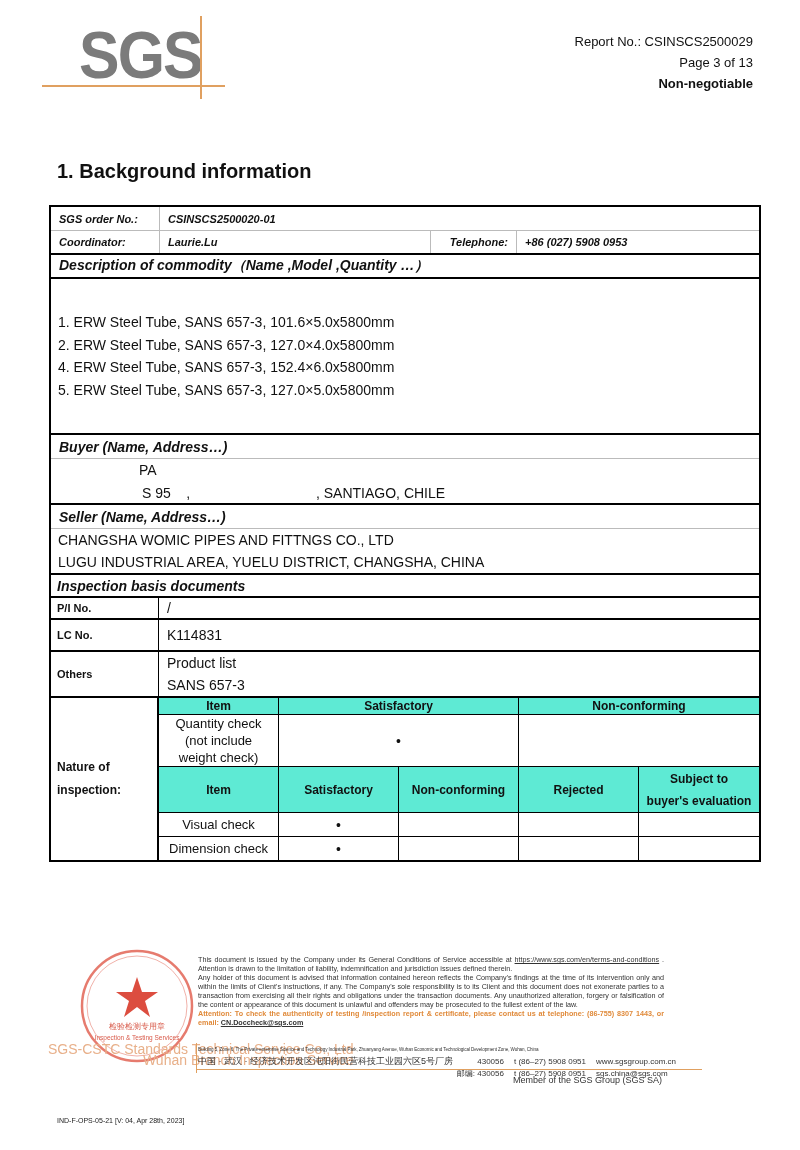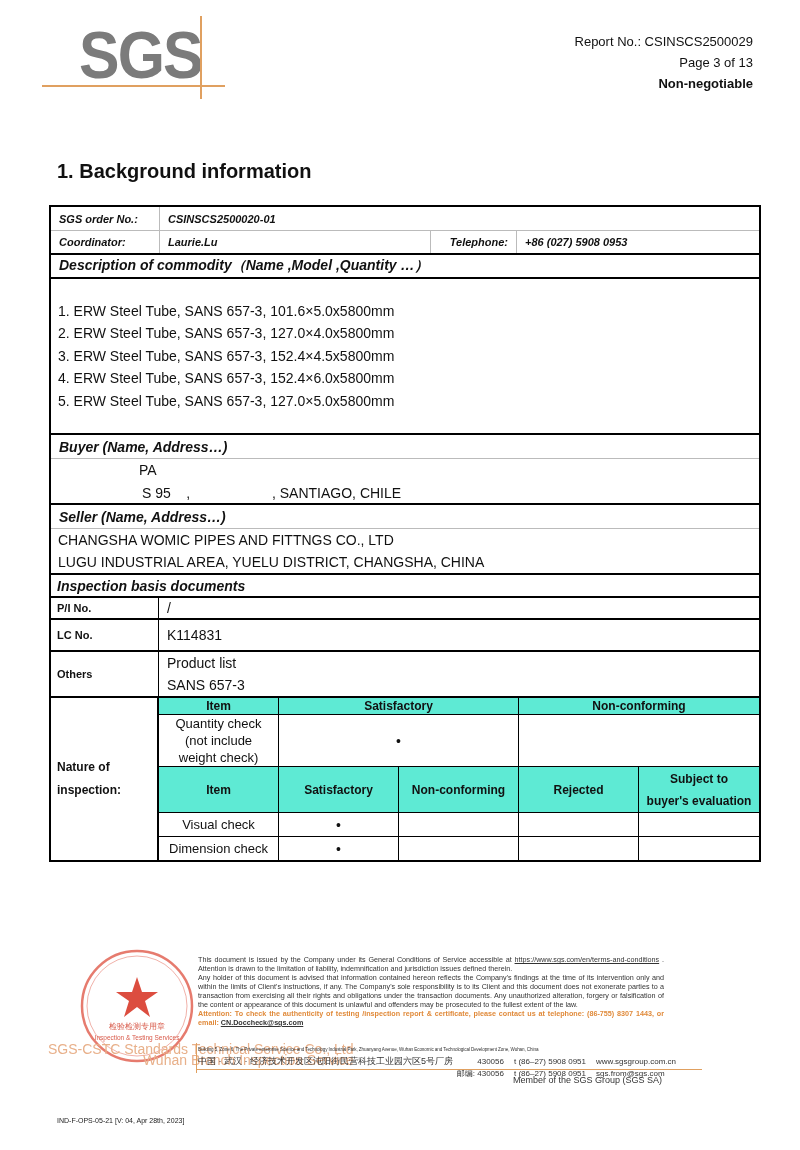--- a/index.html
+++ b/index.html
@@ -86,33 +86,32 @@
     <div class="cell ib" style="flex:1;">+86 (027) 5908 0953</div>
   </div>
 
   <div class="row thick" style="height:24px;">
     <div class="hd" style="display:flex;align-items:center;">Description of commodity（Name ,Model ,Quantity …）</div>
   </div>
   <div class="row thick" style="height:156px; align-items:center;">
     <div class="body-text">
       <div>1. ERW Steel Tube, SANS 657-3, 101.6×5.0x5800mm</div>
       <div>2. ERW Steel Tube, SANS 657-3, 127.0×4.0x5800mm</div>
-      <div>3. ERW Steel Tube, SANS 657-3, 152.4×4.5x5800mm</div>
       <div>4. ERW Steel Tube, SANS 657-3, 152.4×6.0x5800mm</div>
       <div>5. ERW Steel Tube, SANS 657-3, 127.0×5.0x5800mm</div>
     </div>
   </div>
 
   <div class="row" style="height:24px;">
     <div class="hd" style="display:flex;align-items:center;">Buyer (Name, Address…)</div>
   </div>
   <div class="row thick" style="height:46px; ">
     <div class="body-text" style="padding-left:0;">
       <div style="padding-left:88px;">PA</div>
-      <div style="padding-left:91px; display:flex;">
+      <div style="padding-left:91px; display:flex;gap:44px;">
         <span style="width:130px; white-space:pre;">S 95    ,</span>
         <span>, SANTIAGO, CHILE</span>
       </div>
     </div>
   </div>
 
   <div class="row" style="height:24px;">
     <div class="hd" style="display:flex;align-items:center;">Seller (Name, Address…)</div>
   </div>
   <div class="row thick" style="height:46px; align-items:center;">
@@ -207,21 +206,21 @@
       <span>430056</span>
       <span>t (86–27) 5908 0951</span>
       <span style="width:72px;">www.sgsgroup.com.cn</span>
     </span>
   </div>
   <div style="position:relative; height:12px;">
     <span style="font-size:9px;">中国 · 武汉 · 经济技术开发区沌阳街民营科技工业园六区5号厂房</span>
     <span class="r" style="display:flex; gap:10px;">
       <span>邮编: 430056</span>
       <span>t (86–27) 5908 0951</span>
-      <span style="width:72px;">sgs.from@sgs.com</span>
+      <span style="width:72px;">sgs.china@sgs.com</span>
     </span>
   </div>
 </div>
 <div class="fvline"></div>
 <div class="fline"></div>
 
 <div class="member">Member of the SGS Group (SGS SA)</div>
 <div class="form-no">IND-F-OPS-05-21 [V: 04, Apr 28th, 2023]</div>
 
 </body></html>

